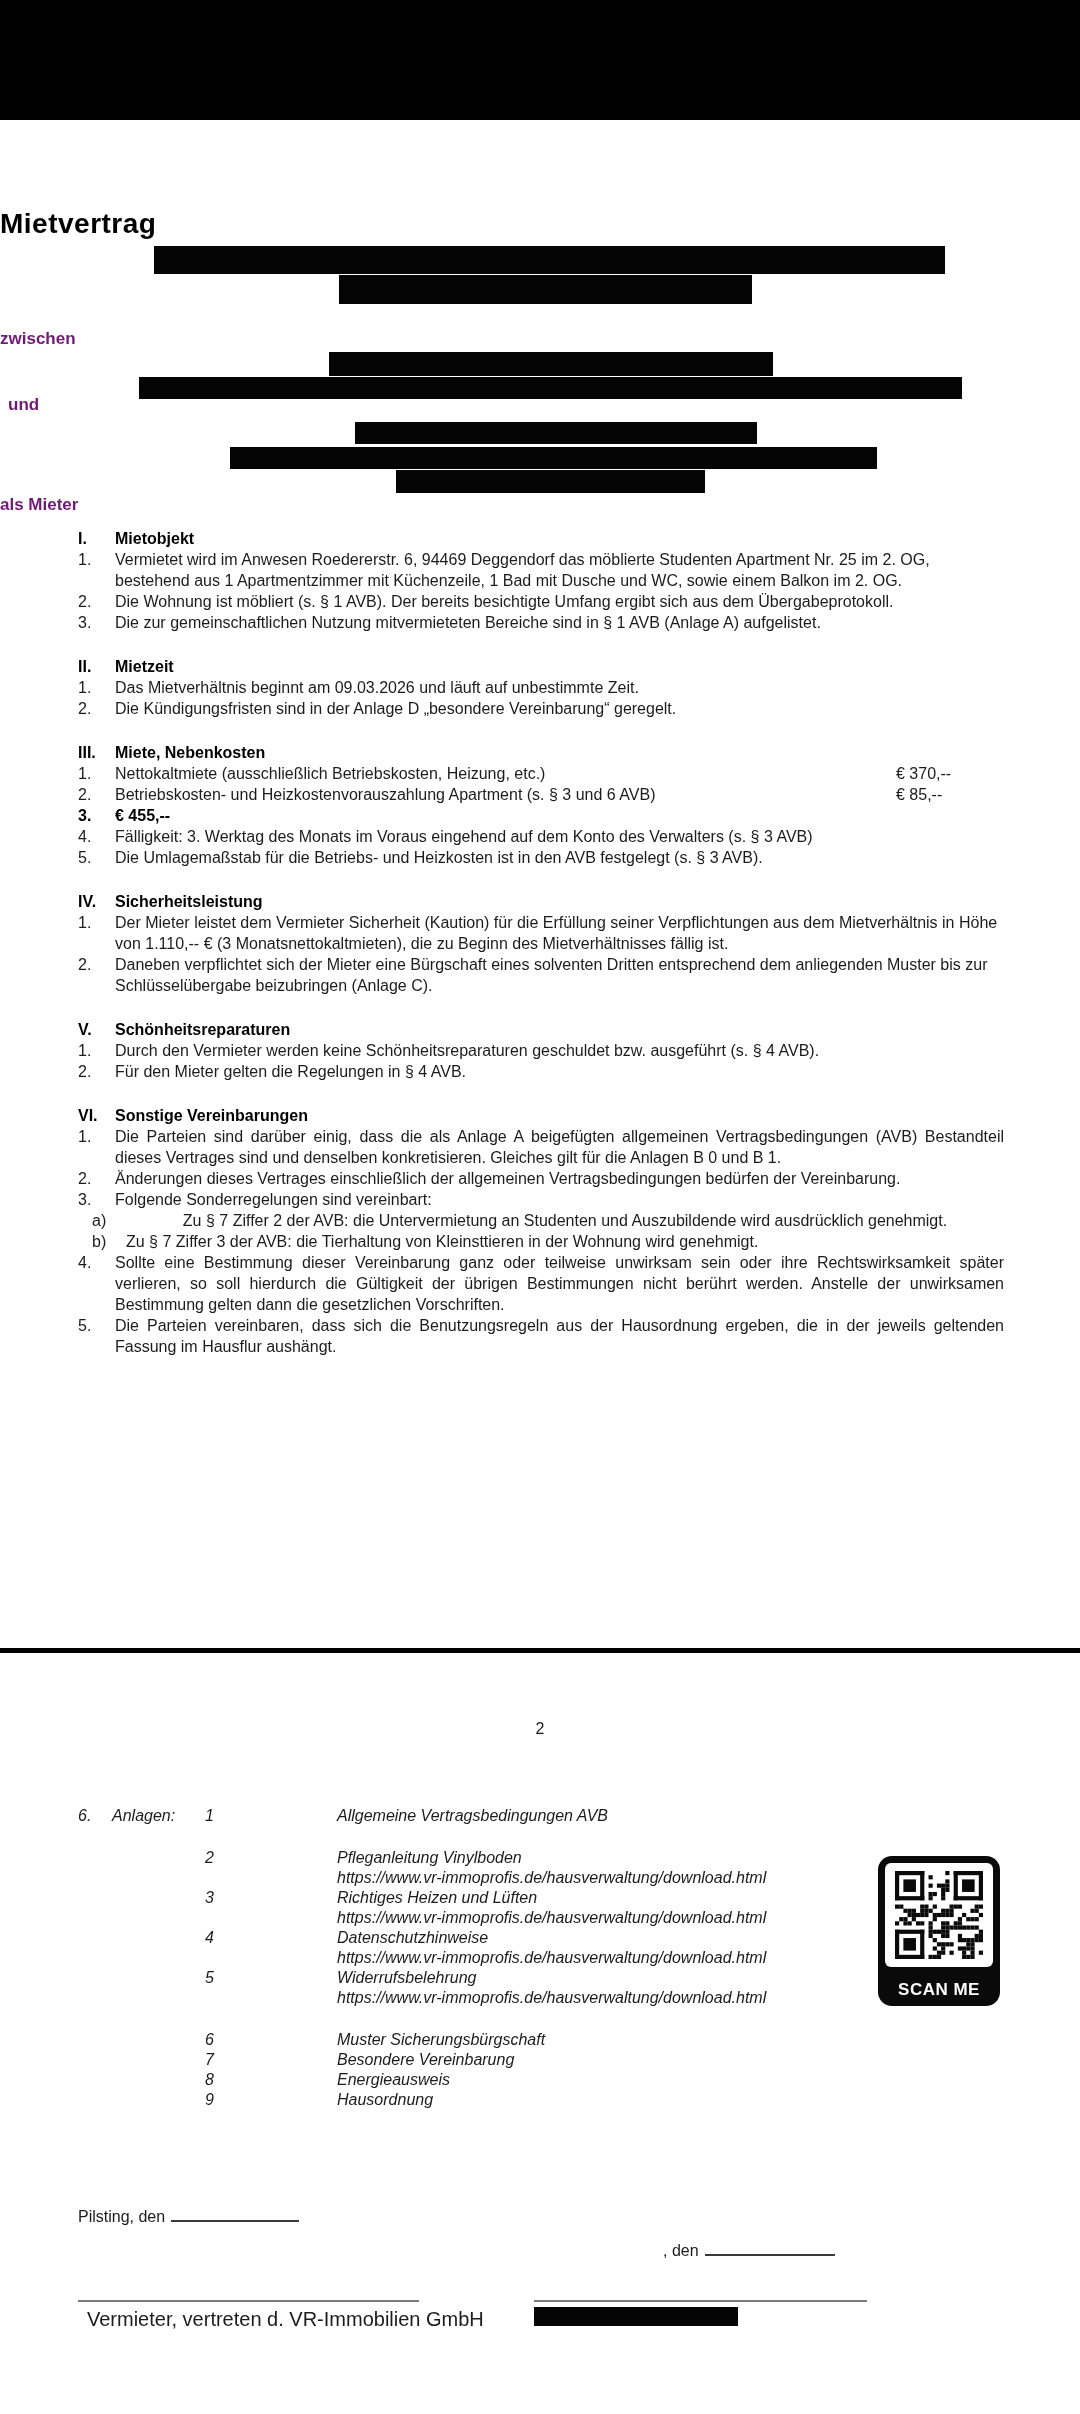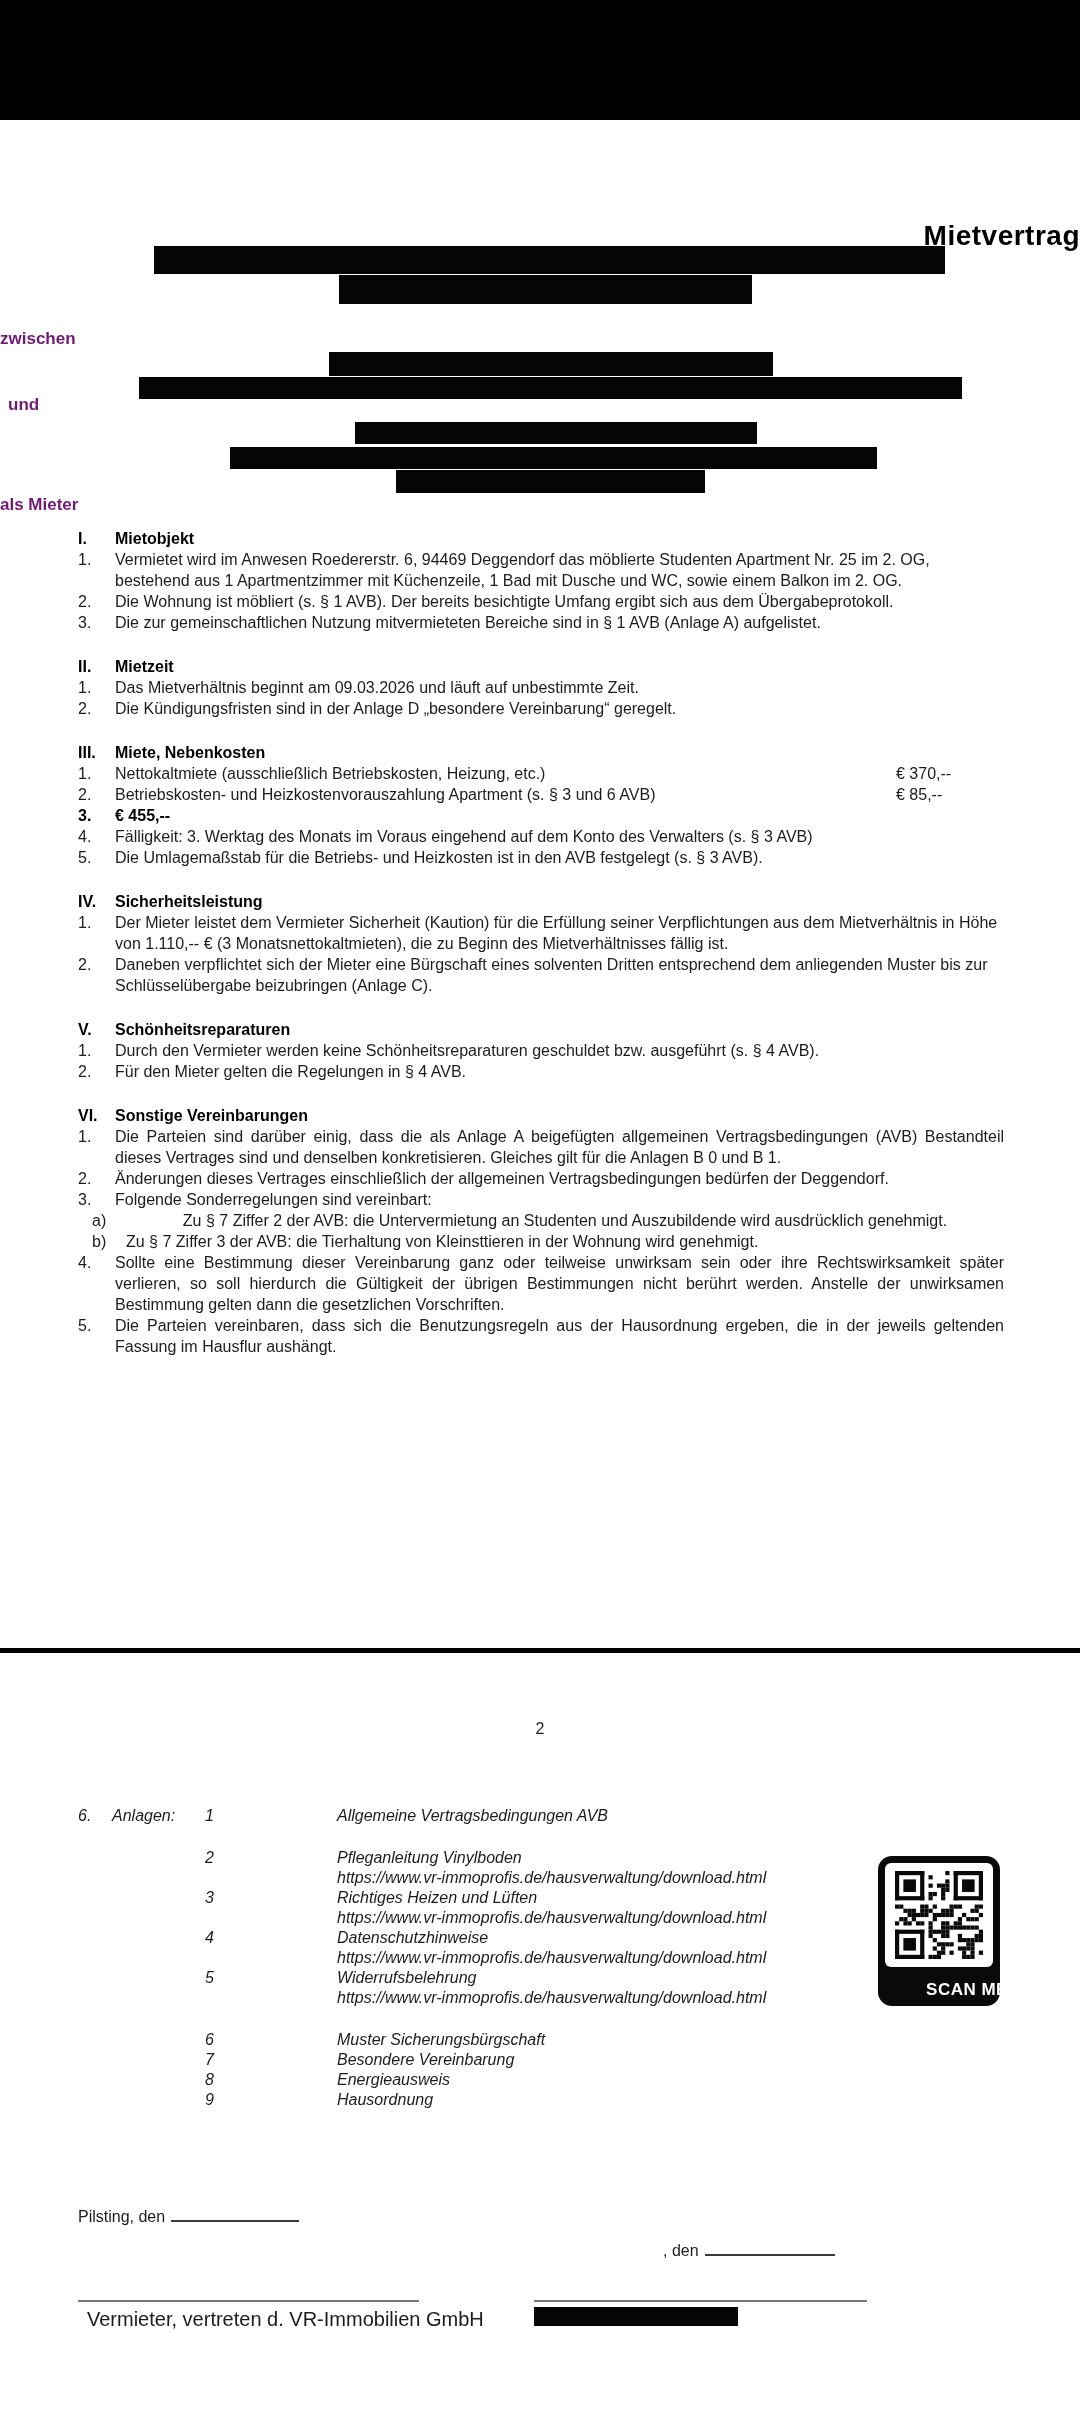--- a/index.html
+++ b/index.html
@@ -1,19 +1,19 @@
 <!DOCTYPE html>
 <html><head>
 <meta charset="utf-8">
 <style>
   html,body{margin:0;padding:0;background:#ffffff;}
   .page{position:relative;width:1080px;height:2414px;background:#ffffff;overflow:hidden;
         font-family:"Liberation Sans",sans-serif;color:#1c1c1c;}
   .banner{position:absolute;left:0;top:0;width:1080px;height:120px;background:#000;}
-  .doc-title{position:absolute;left:0;top:220px;width:1080px;text-align:right;
+  .doc-title{position:absolute;left:0;top:208px;width:1080px;text-align:left;
              font-size:28px;font-weight:bold;color:#000;letter-spacing:0.5px;}
   .redact{position:absolute;background:#050505;}
   .party-label{position:absolute;left:0;width:1080px;text-align:left;
                font-size:17px;font-weight:bold;color:#701a75;}
   
   .content{position:absolute;left:78px;top:528px;width:926px;font-size:16px;line-height:21px;}
   .section{margin-bottom:23px;}
   .sec-head{display:flex;font-weight:bold;color:#000;}
   .sec-num{flex:0 0 37px;}
   .item{display:flex;}
@@ -32,21 +32,21 @@
   .anlagen{position:absolute;left:78px;top:1806px;width:800px;font-size:16px;line-height:20px;font-style:italic;}
   .an-row{display:grid;grid-template-columns:34px 93px 132px 1fr;}
   .an-gap-after{margin-bottom:22px;}
   .an-gap-before{margin-top:22px;}
   
   .qr-badge{position:absolute;left:878px;top:1856px;width:122px;height:150px;background:#0a0a0a;
             border-radius:14px;}
   .qr-white{position:absolute;left:7px;top:7px;width:108px;height:104px;background:#fff;border-radius:6px;
             display:flex;align-items:center;justify-content:center;}
   .qr-label{position:absolute;left:0;bottom:6px;width:122px;text-align:center;color:#fff;
-            font-size:17px;font-weight:bold;letter-spacing:0.5px;padding-left:28px;}
+            font-size:17px;font-weight:bold;letter-spacing:0.5px;}
   
   .place-line{position:absolute;left:78px;top:2206px;font-size:16px;}
   .date-line{position:absolute;left:663px;top:2206px;font-size:16px;margin-top:34px;}
   .blank{display:inline-block;border-bottom:2px solid #3a3a3a;height:14px;vertical-align:baseline;}
   .blank-left{width:128px;margin-left:6px;}
   .blank-right{width:130px;margin-left:6px;}
   .sig-line{position:absolute;top:2300px;height:0;border-top:2px solid #7a7a7a;}
   .sig-left{left:78px;width:341px;}
   .sig-right{left:534px;width:333px;}
   .sig-label{position:absolute;left:87px;top:2308px;font-size:20px;}
@@ -176,21 +176,21 @@
       <div class="sec-head">
         <span class="sec-num">VI.</span>
         <span>Sonstige Vereinbarungen</span>
       </div>
       <div class="item">
         <span class="item-num">1.</span>
         <span class="item-text">Die Parteien sind darüber einig, dass die als Anlage A beigefügten allgemeinen Vertragsbedingungen (AVB) Bestandteil dieses Vertrages sind und denselben konkretisieren. Gleiches gilt für die Anlagen B 0 und B 1.</span>
       </div>
       <div class="item">
         <span class="item-num">2.</span>
-        <span class="item-text">Änderungen dieses Vertrages einschließlich der allgemeinen Vertragsbedingungen bedürfen der Deggendorf.</span>
+        <span class="item-text">Änderungen dieses Vertrages einschließlich der allgemeinen Vertragsbedingungen bedürfen der Vereinbarung.</span>
       </div>
       <div class="item">
         <span class="item-num">3.</span>
         <span class="item-text">Folgende Sonderregelungen sind vereinbart:</span>
       </div>
       <div class="subitem">
         <span class="sub-num">a)</span>
         <span class="item-text" style="text-align:center">Zu § 7 Ziffer 2 der AVB: die Untervermietung an Studenten und Auszubildende wird ausdrücklich genehmigt.</span>
       </div>
       <div class="subitem">

